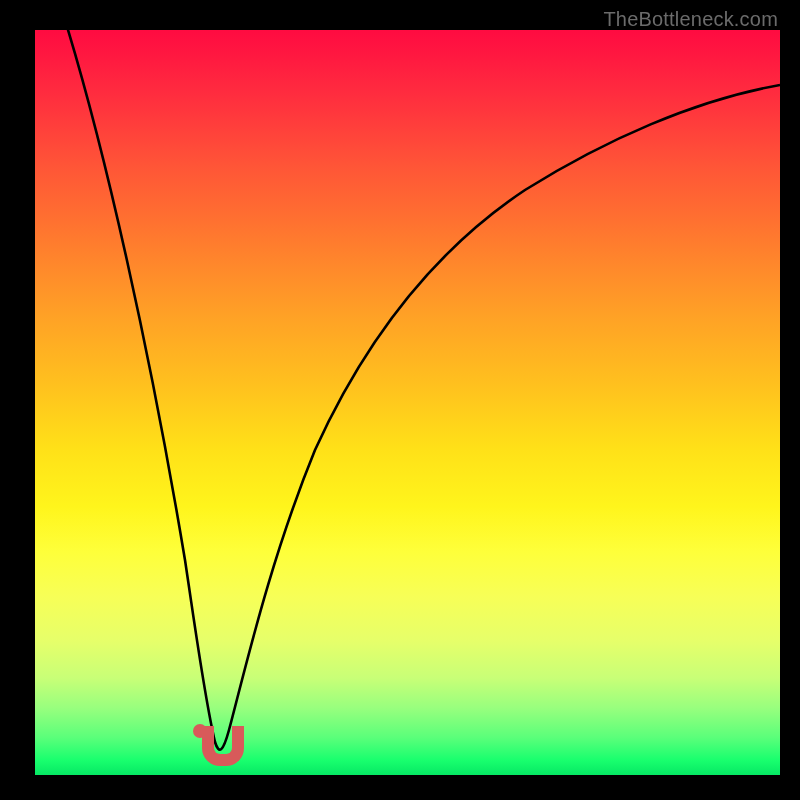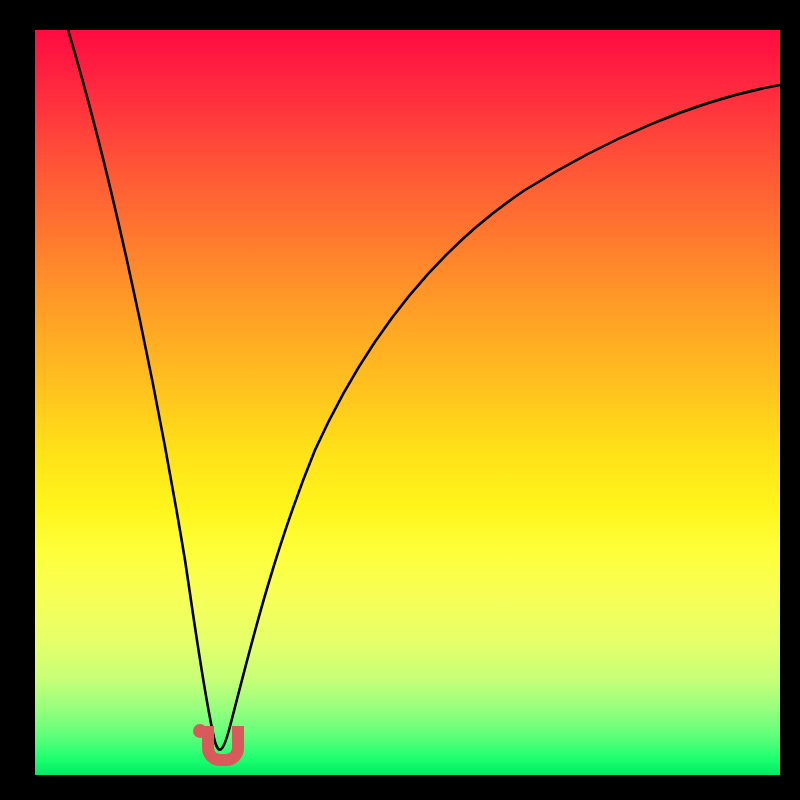--- a/index.html
+++ b/index.html
@@ -86,20 +86,21 @@
     border-top: none;
     border-radius: 0 0 18px 18px;
     background: transparent;
   }
 </style>
 </head>
 <body>
 
 <div class="frame">
 
+  <div class="watermark">TheBottleneck.com</div>
 
   <div class="plot-area">
     <div class="gradient"></div>
 
     <svg class="curve" viewBox="0 0 745 745" preserveAspectRatio="none">
       <path d="M 30 -10
                C 70 120, 115 320, 150 530
                C 162 610, 170 670, 180 712
                C 184 725, 188 722, 194 700
                C 210 640, 235 530, 280 420

